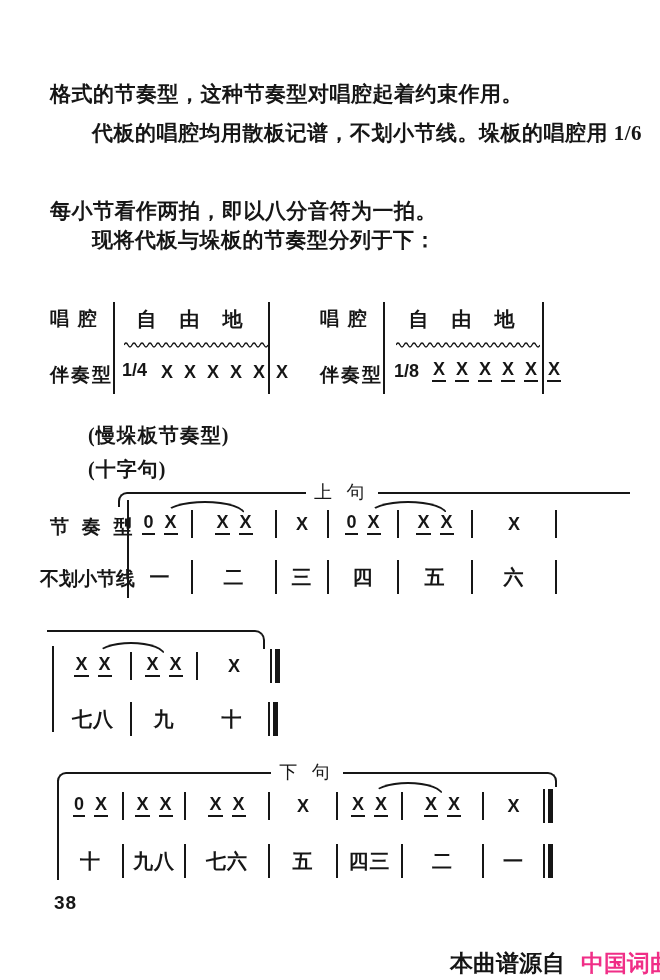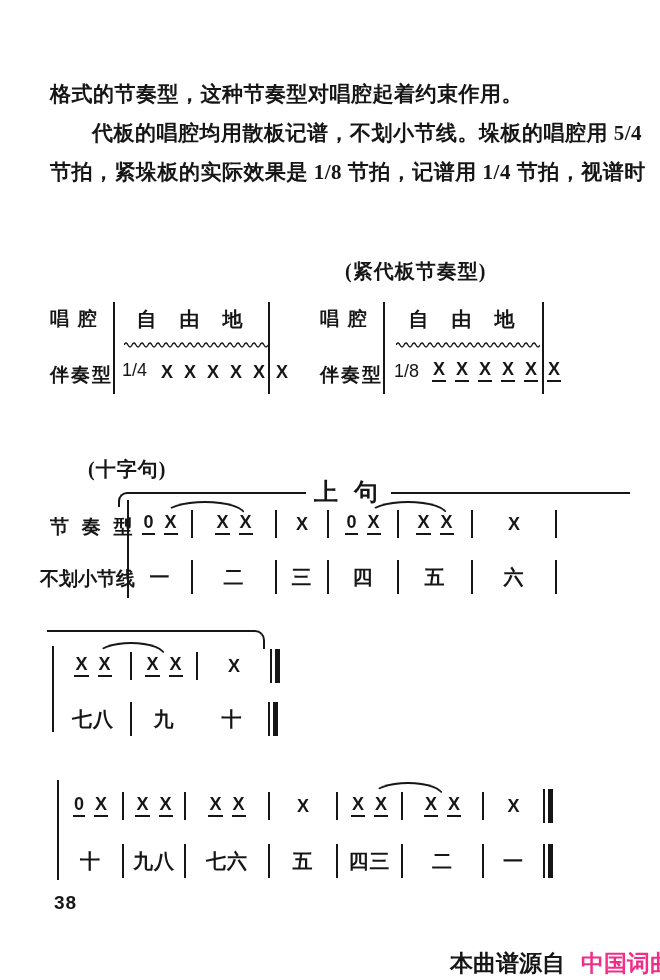--- a/index.html
+++ b/index.html
@@ -8,32 +8,32 @@
   
   .tline{position:absolute;font-size:21px;font-weight:600;letter-spacing:.5px;white-space:nowrap;}
   .sec-title{position:absolute;font-size:20px;font-weight:700;letter-spacing:1px;white-space:nowrap;}
   
   .dblock{position:absolute;top:296px;width:236px;height:104px;}
   .dlabel{position:absolute;font-size:19px;font-weight:700;letter-spacing:2px;white-space:nowrap;}
   .vline{position:absolute;width:2px;background:#161616;}
   .freely{position:absolute;font-size:20px;font-weight:700;letter-spacing:9px;text-align:center;white-space:nowrap;}
   .wavy{position:absolute;}
   .meter-row{position:absolute;display:flex;align-items:flex-end;gap:9px;}
-  .meter{font-family:"Liberation Sans",sans-serif;font-weight:400;font-size:18px;margin-right:4px;}
+  .meter{font-family:"Liberation Sans",sans-serif;font-weight:700;font-size:18px;margin-right:4px;}
   .note{font-family:"Liberation Sans",sans-serif;font-weight:700;font-size:18px;line-height:1;padding:0 1px;}
   .u{border-bottom:2px solid #161616;padding-bottom:2px;}
   
   .bracket{position:absolute;display:flex;align-items:flex-start;}
   .bk-line{border-top:2px solid #161616;height:0;margin-top:10px;}
   .bk-grow{flex:1;}
   .bk-hook-l{width:12px;height:15px;border-left:2px solid #161616;border-top:2px solid #161616;
              border-top-left-radius:9px;margin-top:10px;box-sizing:border-box;}
   .bk-hook-r{width:12px;height:15px;border-right:2px solid #161616;border-top:2px solid #161616;
              border-top-right-radius:9px;margin-top:10px;box-sizing:border-box;}
-  .bk-label{font-size:24px;font-weight:700;letter-spacing:5px;padding:0 8px;line-height:20px;white-space:nowrap;text-align:right;}
+  .bk-label{font-size:18px;font-weight:400;letter-spacing:5px;padding:0 8px;line-height:20px;white-space:nowrap;text-align:right;}
   .contline{position:absolute;border-top:2px solid #161616;border-right:2px solid #161616;
             border-top-right-radius:10px;height:17px;}
   
   .grid{position:absolute;display:flex;align-items:center;}
   .cell{display:flex;justify-content:center;align-items:flex-end;gap:9px;}
   .bar{width:2px;height:28px;background:#161616;flex:0 0 auto;}
   .wbar{width:2px;height:34px;background:#161616;flex:0 0 auto;}
   .wcell{display:flex;justify-content:center;align-items:center;font-size:20px;font-weight:700;letter-spacing:1px;}
   .dbl{display:flex;gap:3px;flex:0 0 auto;}
   .dbl span{display:block;height:34px;background:#161616;}
@@ -46,24 +46,24 @@
   .footer{position:absolute;left:450px;top:948px;display:flex;gap:16px;white-space:nowrap;
           font-family:"Liberation Sans",sans-serif;font-weight:700;font-size:23px;}
   .footer .site{color:#f02e87;}
 </style>
 </head>
 <body>
 
 <div class="page">
 
   <div class="tline" style="left:50px;top:80px">格式的节奏型，这种节奏型对唱腔起着约束作用。</div>
-  <div class="tline" style="left:92px;top:119px">代板的唱腔均用散板记谱，不划小节线。垛板的唱腔用 5/4</div>
-  <div class="tline" style="left:50px;top:158px">节拍，紧垛板的实际效果是 1/8 节拍，记谱用 1/4 节拍，视谱时</div>
-
-  <div class="sec-title" style="left:345px;top:258px">(紧代板节奏型)</div>
+  <div class="tline" style="left:92px;top:119px">代板的唱腔均用散板记谱，不划小节线。垛板的唱腔用 1/6</div>
+  <div class="tline" style="left:50px;top:197px">每小节看作两拍，即以八分音符为一拍。</div>
+  <div class="tline" style="left:92px;top:226px">现将代板与垛板的节奏型分列于下：</div>
+
 
   <div class="dblock" style="left:50px">
     <div class="dlabel" style="left:0;top:10px">唱 腔</div>
     <div class="dlabel" style="left:0;top:66px">伴奏型</div>
     <div class="vline" style="left:63px;top:6px;height:92px"></div>
     <div class="freely" style="left:74px;top:10px;width:140px">自 由 地</div>
     <svg class="wavy" style="left:74px;top:44px" width="144" height="8" viewBox="0 0 144 8">
       <path d="M0 5 Q2 1 4 5 T8 5 T12 5 T16 5 T20 5 T24 5 T28 5 T32 5 T36 5 T40 5 T44 5 T48 5 T52 5 T56 5 T60 5 T64 5 T68 5 T72 5 T76 5 T80 5 T84 5 T88 5 T92 5 T96 5 T100 5 T104 5 T108 5 T112 5 T116 5 T120 5 T124 5 T128 5 T132 5 T136 5 T140 5 T144 5" fill="none" stroke="#161616" stroke-width="1.3"></path>
     </svg>
     <div class="meter-row" style="left:72px;top:64px">
@@ -91,20 +91,21 @@
       <span class="note u">X</span>
       <span class="note u">X</span>
       <span class="note u">X</span>
       <span class="note u">X</span>
       <span class="note u">X</span>
       <span class="note u">X</span>
     </div>
     <div class="vline" style="left:222px;top:6px;height:92px"></div>
   </div>
 
+  <div class="sec-title" style="left:88px;top:422px">(慢垛板节奏型)</div>
   <div class="sec-title" style="left:88px;top:456px">(十字句)</div>
 
   <div class="bracket" style="left:118px;top:482px;width:512px">
     <div class="bk-hook-l"></div>
     <div class="bk-line" style="width:176px"></div>
     <div class="bk-label">上 句</div>
     <div class="bk-line bk-grow"></div>
   </div>
 
   <div class="dlabel" style="left:50px;top:514px;letter-spacing:4px">节 奏 型</div>
@@ -184,20 +185,27 @@
     <div class="wcell" style="width:74px">七八</div>
     <div class="wbar"></div>
     <div class="wcell" style="width:64px">九</div>
     <div class="wcell" style="width:72px">十</div>
     <div class="dbl">
         <span class="thin"></span>
         <span class="thick"></span>
       </div>
   </div>
 
+  <div class="bracket" style="left:57px;top:762px;width:500px">
+    <div class="bk-hook-l"></div>
+    <div class="bk-line bk-grow"></div>
+    <div class="bk-label">下 句</div>
+    <div class="bk-line bk-grow"></div>
+    <div class="bk-hook-r"></div>
+  </div>
 
   <div class="vline" style="left:57px;top:780px;height:100px"></div>
   <div class="grid" style="left:59px;top:790px;height:32px">
     <div class="cell" style="width:63px">
       <span class="note u">0</span>
       <span class="note u">X</span>
     </div>
     <div class="bar"></div>
     <div class="cell" style="width:60px">
       <span class="note u">X</span>

